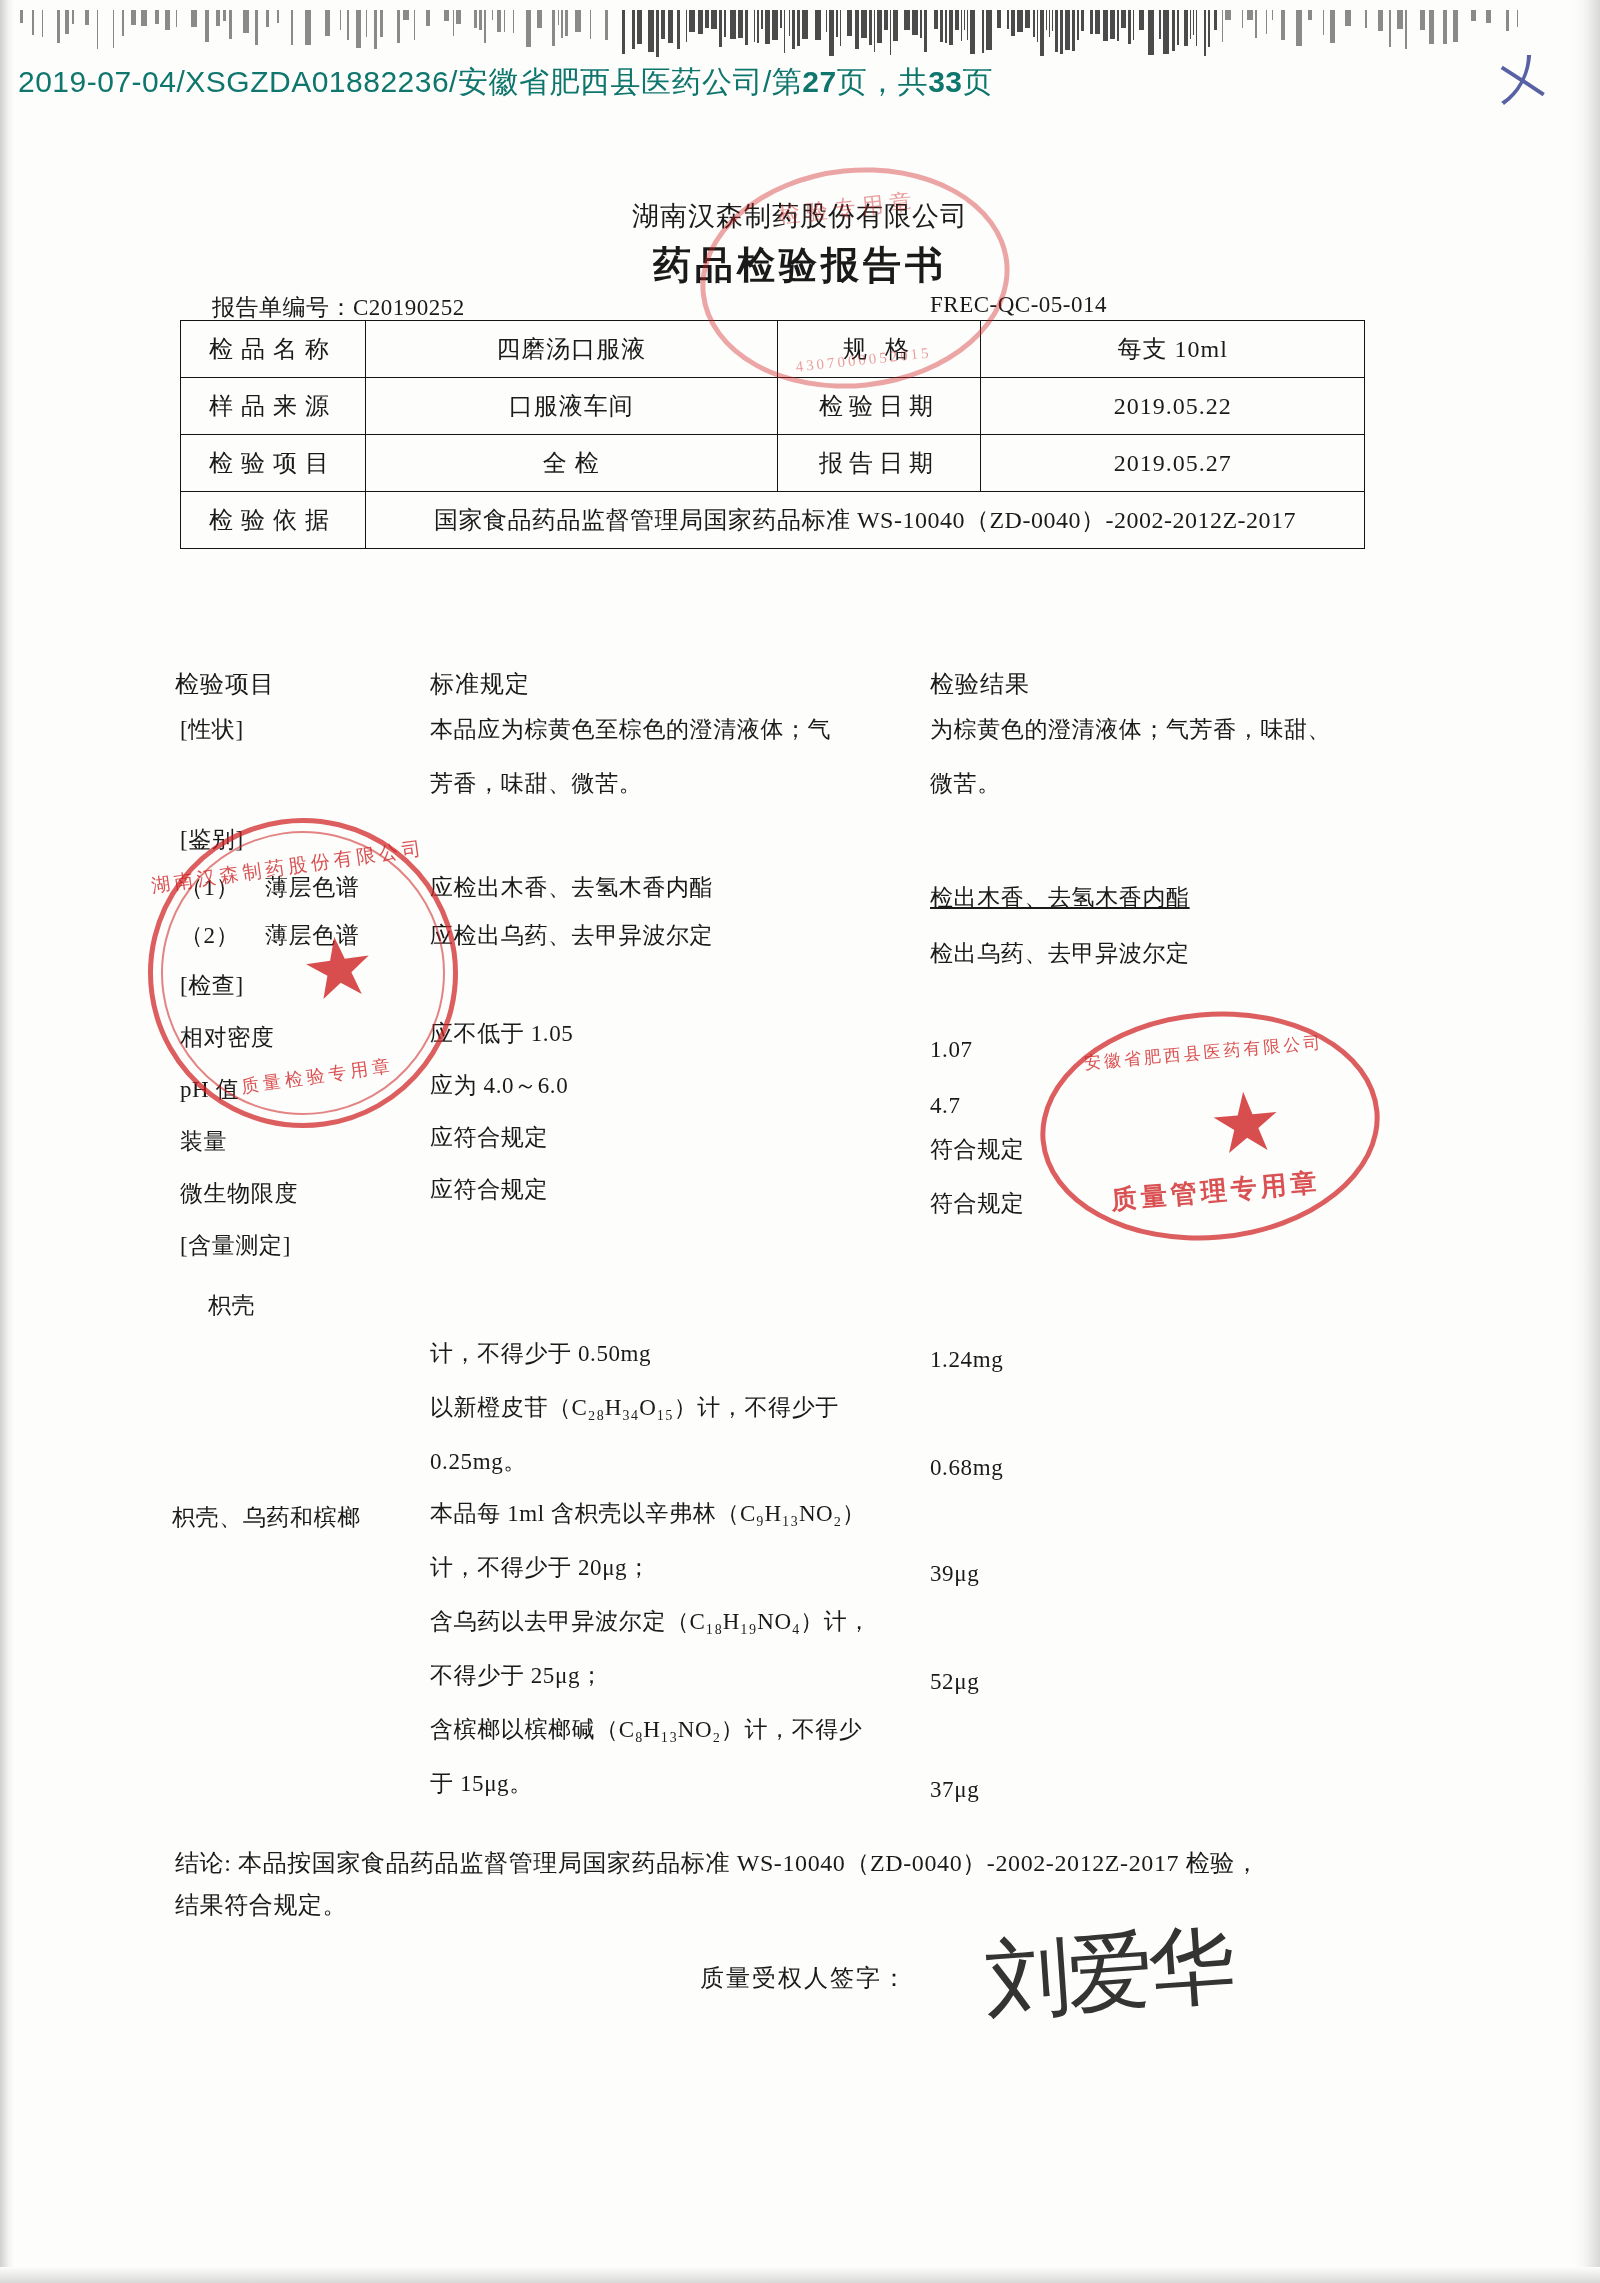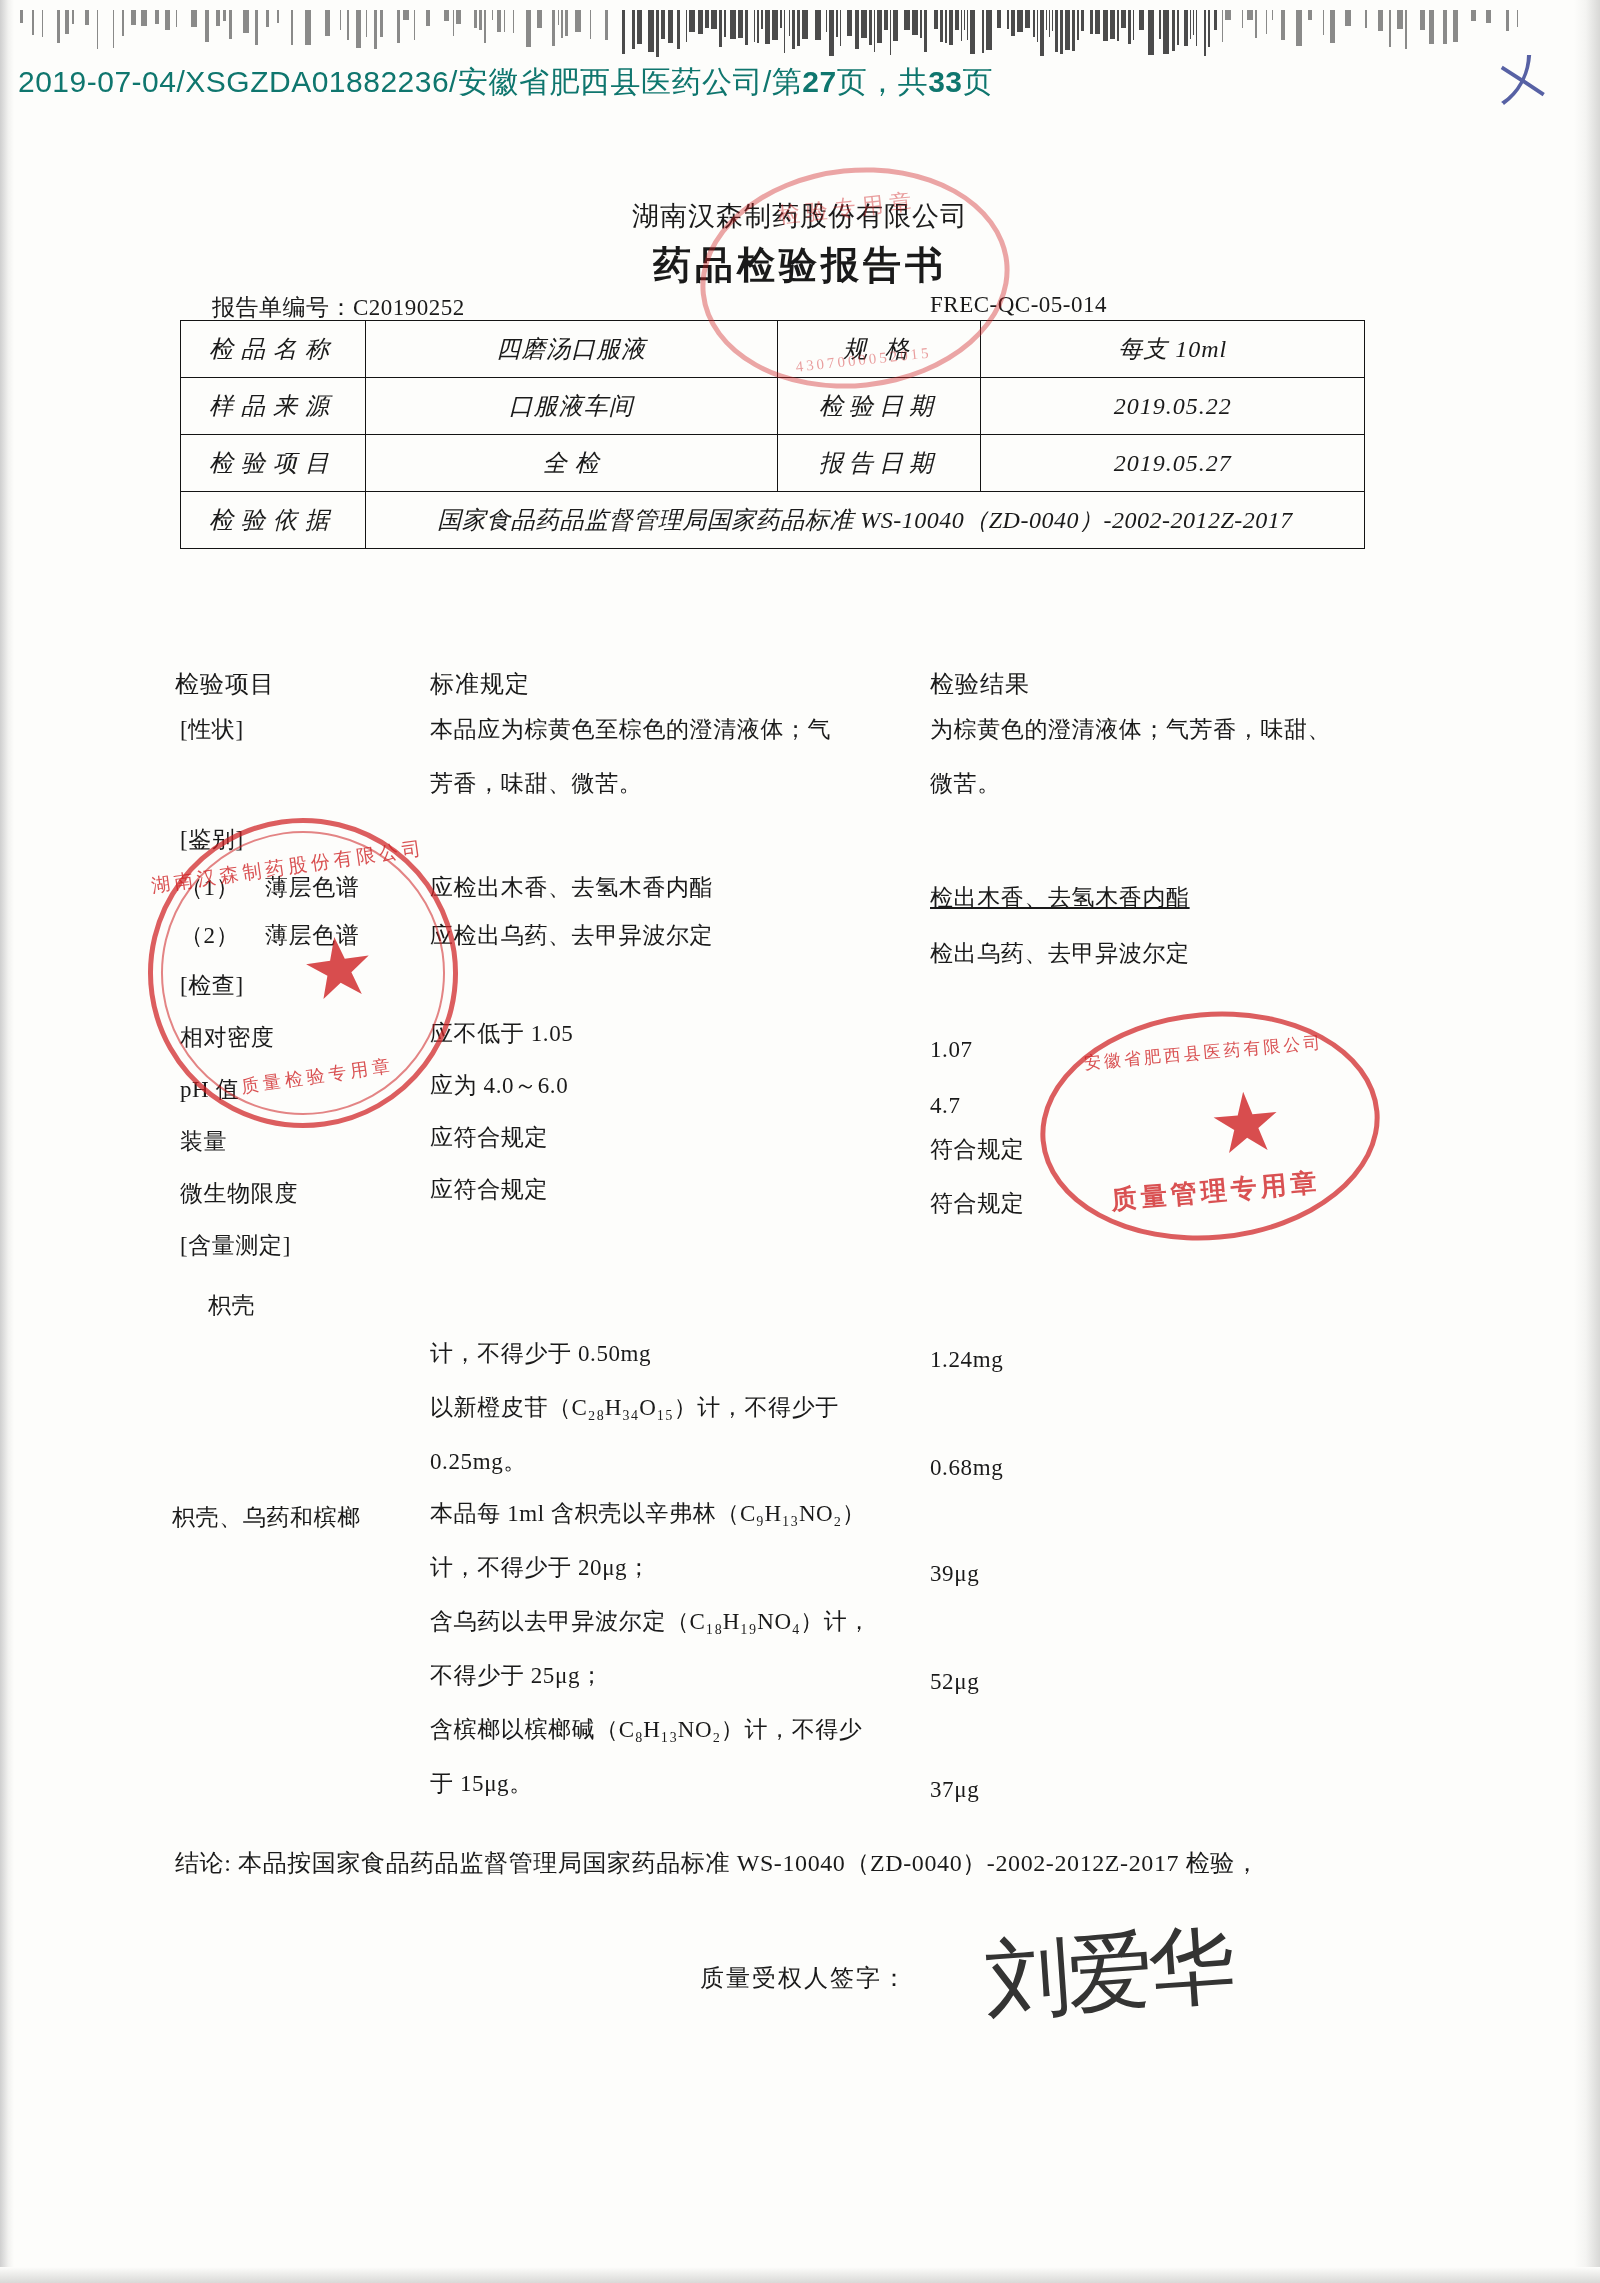--- a/index.html
+++ b/index.html
@@ -59,21 +59,20 @@
     position:absolute;left:212px;top:292px;font-size:23px;letter-spacing:.5px;
   }
   .form-code{
     position:absolute;left:930px;top:292px;font-size:23px;letter-spacing:.5px;
   }
   
   .info-table{
     position:absolute;left:180px;top:320px;width:1185px;
     border-collapse:collapse;
     font-size:24px;
-    font-style:italic;
   }
   .info-table td{
     border:1.6px solid #141414;
     height:52px;
     text-align:center;
     padding:2px 6px;
     letter-spacing:2px;
   }
   .info-table td.lbl{width:180px;letter-spacing:8px;}
   .info-table td.val{width:420px;letter-spacing:1px;}
@@ -444,20 +443,21 @@
   <div class="rowtxt" style="left:430px;top:1604px;">含乌药以去甲异波尔定（C₁₈H₁₉NO₄）计，</div>
   <div class="rowtxt" style="left:430px;top:1658px;">不得少于 25μg；</div>
   <div class="rowtxt" style="left:430px;top:1712px;">含槟榔以槟榔碱（C₈H₁₃NO₂）计，不得少</div>
   <div class="rowtxt" style="left:430px;top:1766px;">于 15μg。</div>
   <div class="rowtxt" style="left:930px;top:1556px;">39μg</div>
   <div class="rowtxt" style="left:930px;top:1664px;">52μg</div>
   <div class="rowtxt" style="left:930px;top:1772px;">37μg</div>
 
   <div class="conclusion">
     <div>结论: 本品按国家食品药品监督管理局国家药品标准 WS-10040（ZD-0040）-2002-2012Z-2017 检验，</div>
+    <div>结果符合规定。</div>
   </div>
 
   <div class="sign-label">质量受权人签字：</div>
   <div class="signature">刘爱华</div>
 
   <div class="stamp stamp-top faint">
     <div class="inner">
       <div class="t1">检验专用章</div>
       <div class="t3">4307000052015</div>
     </div>

